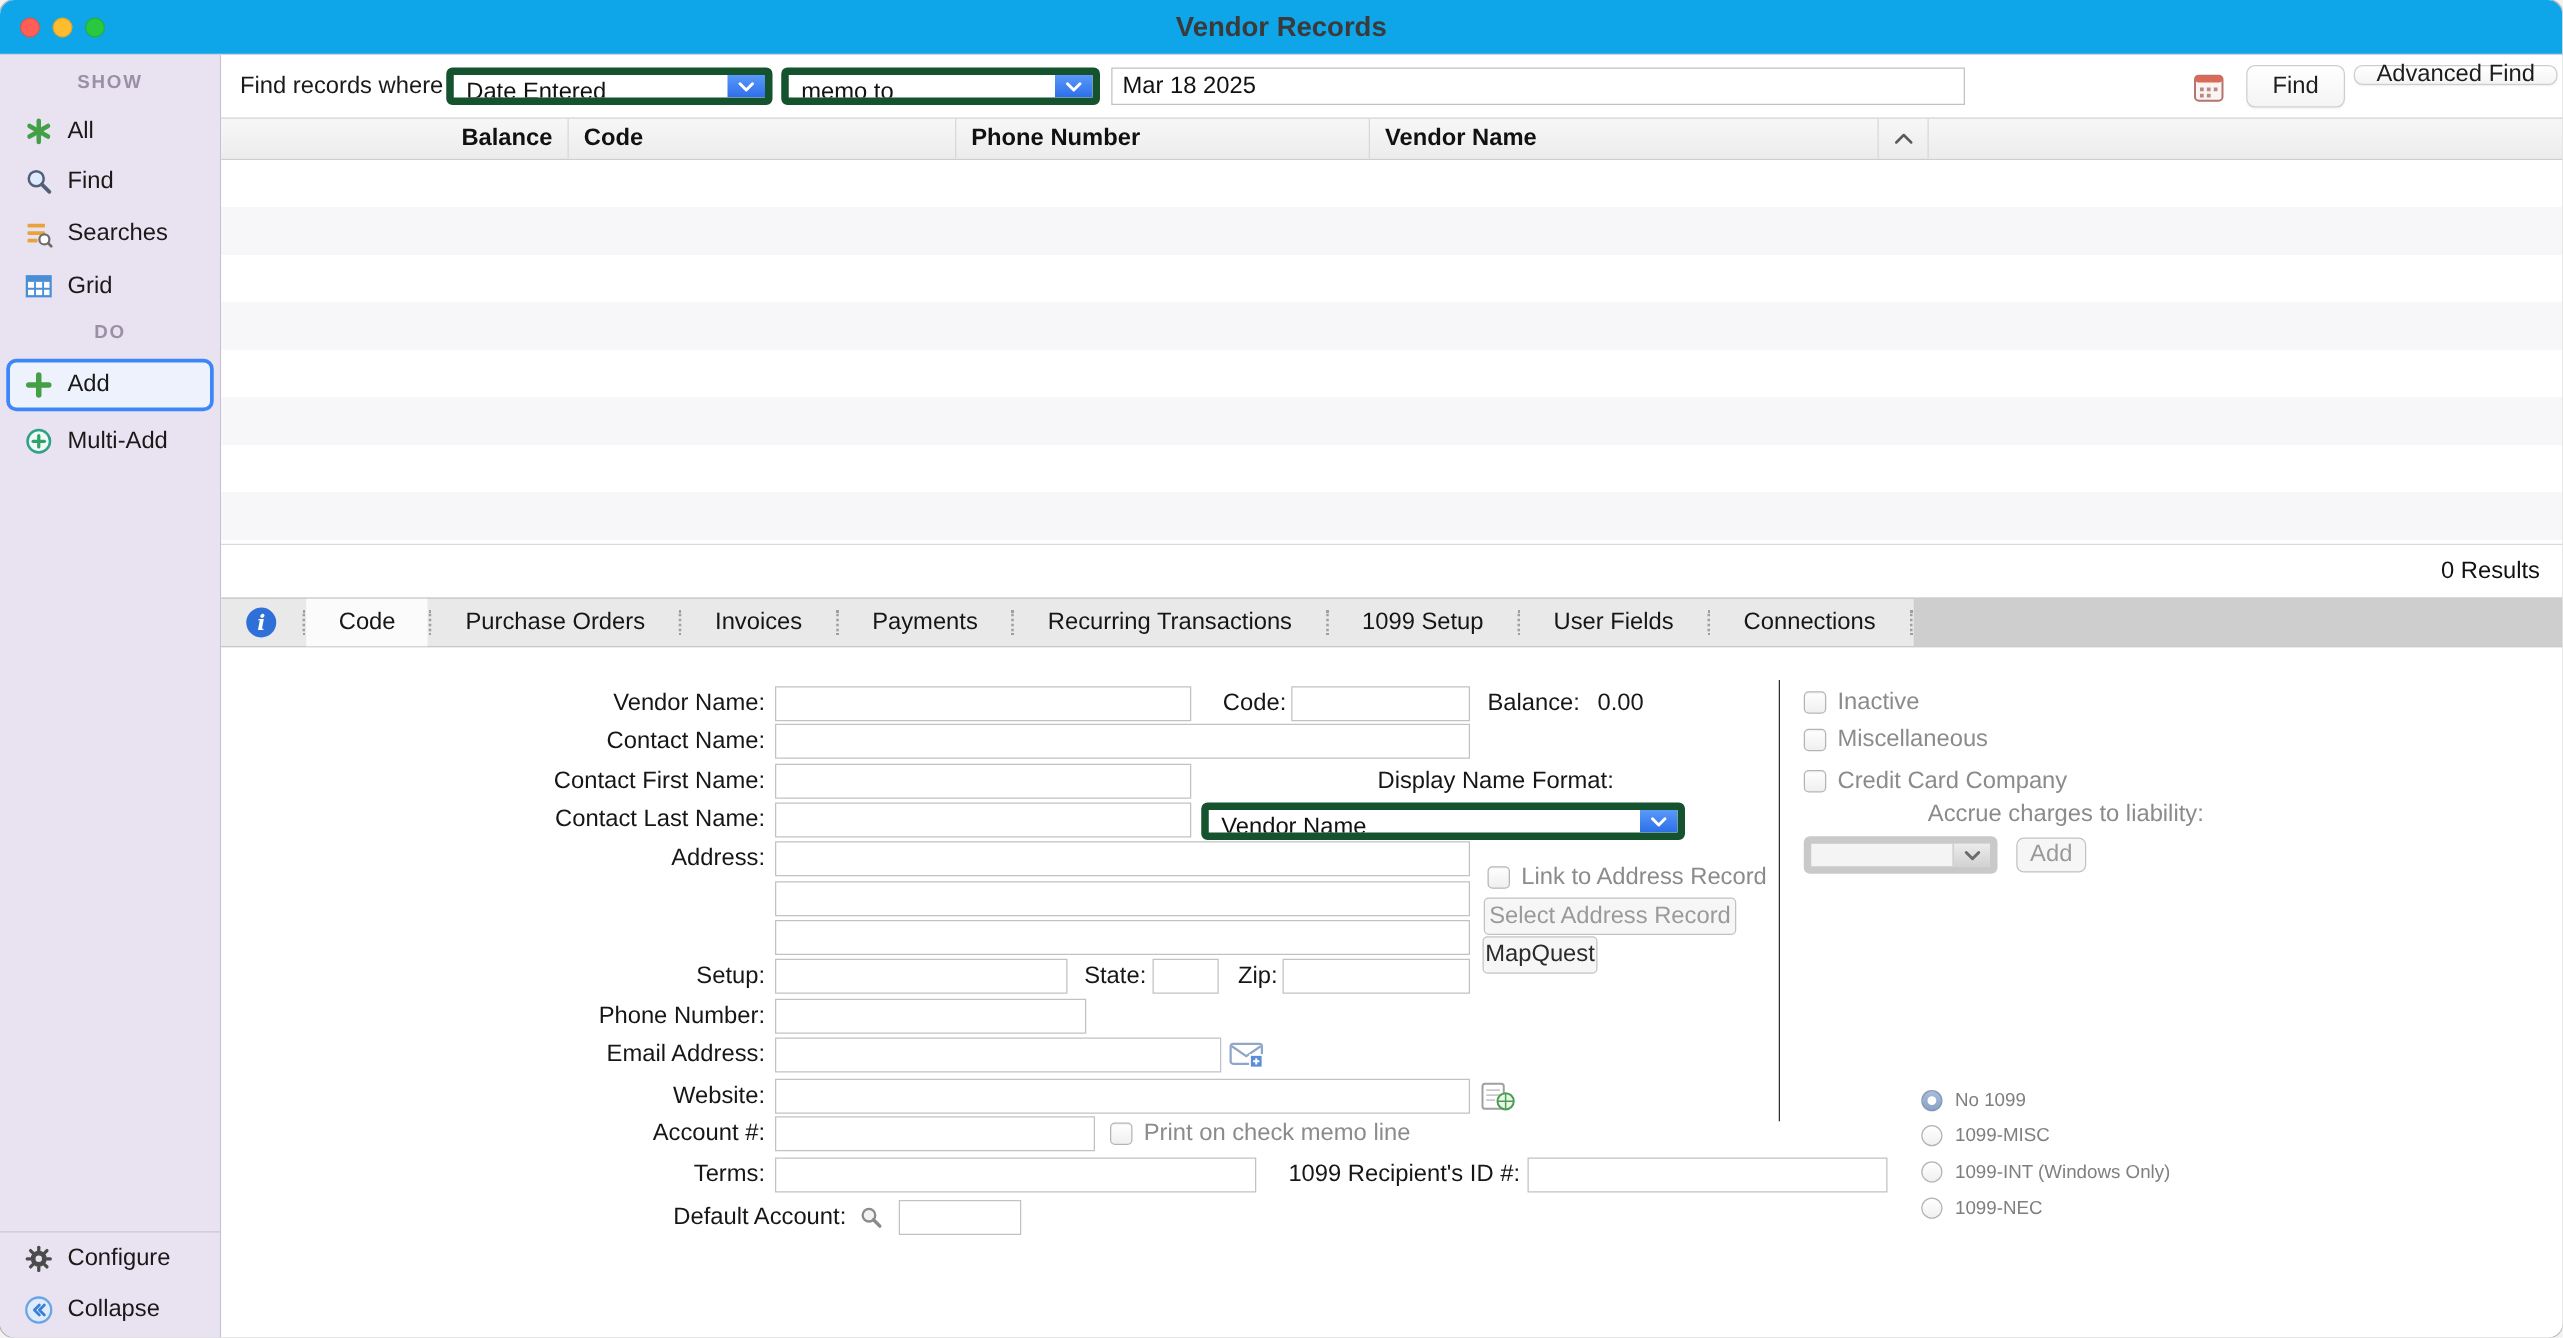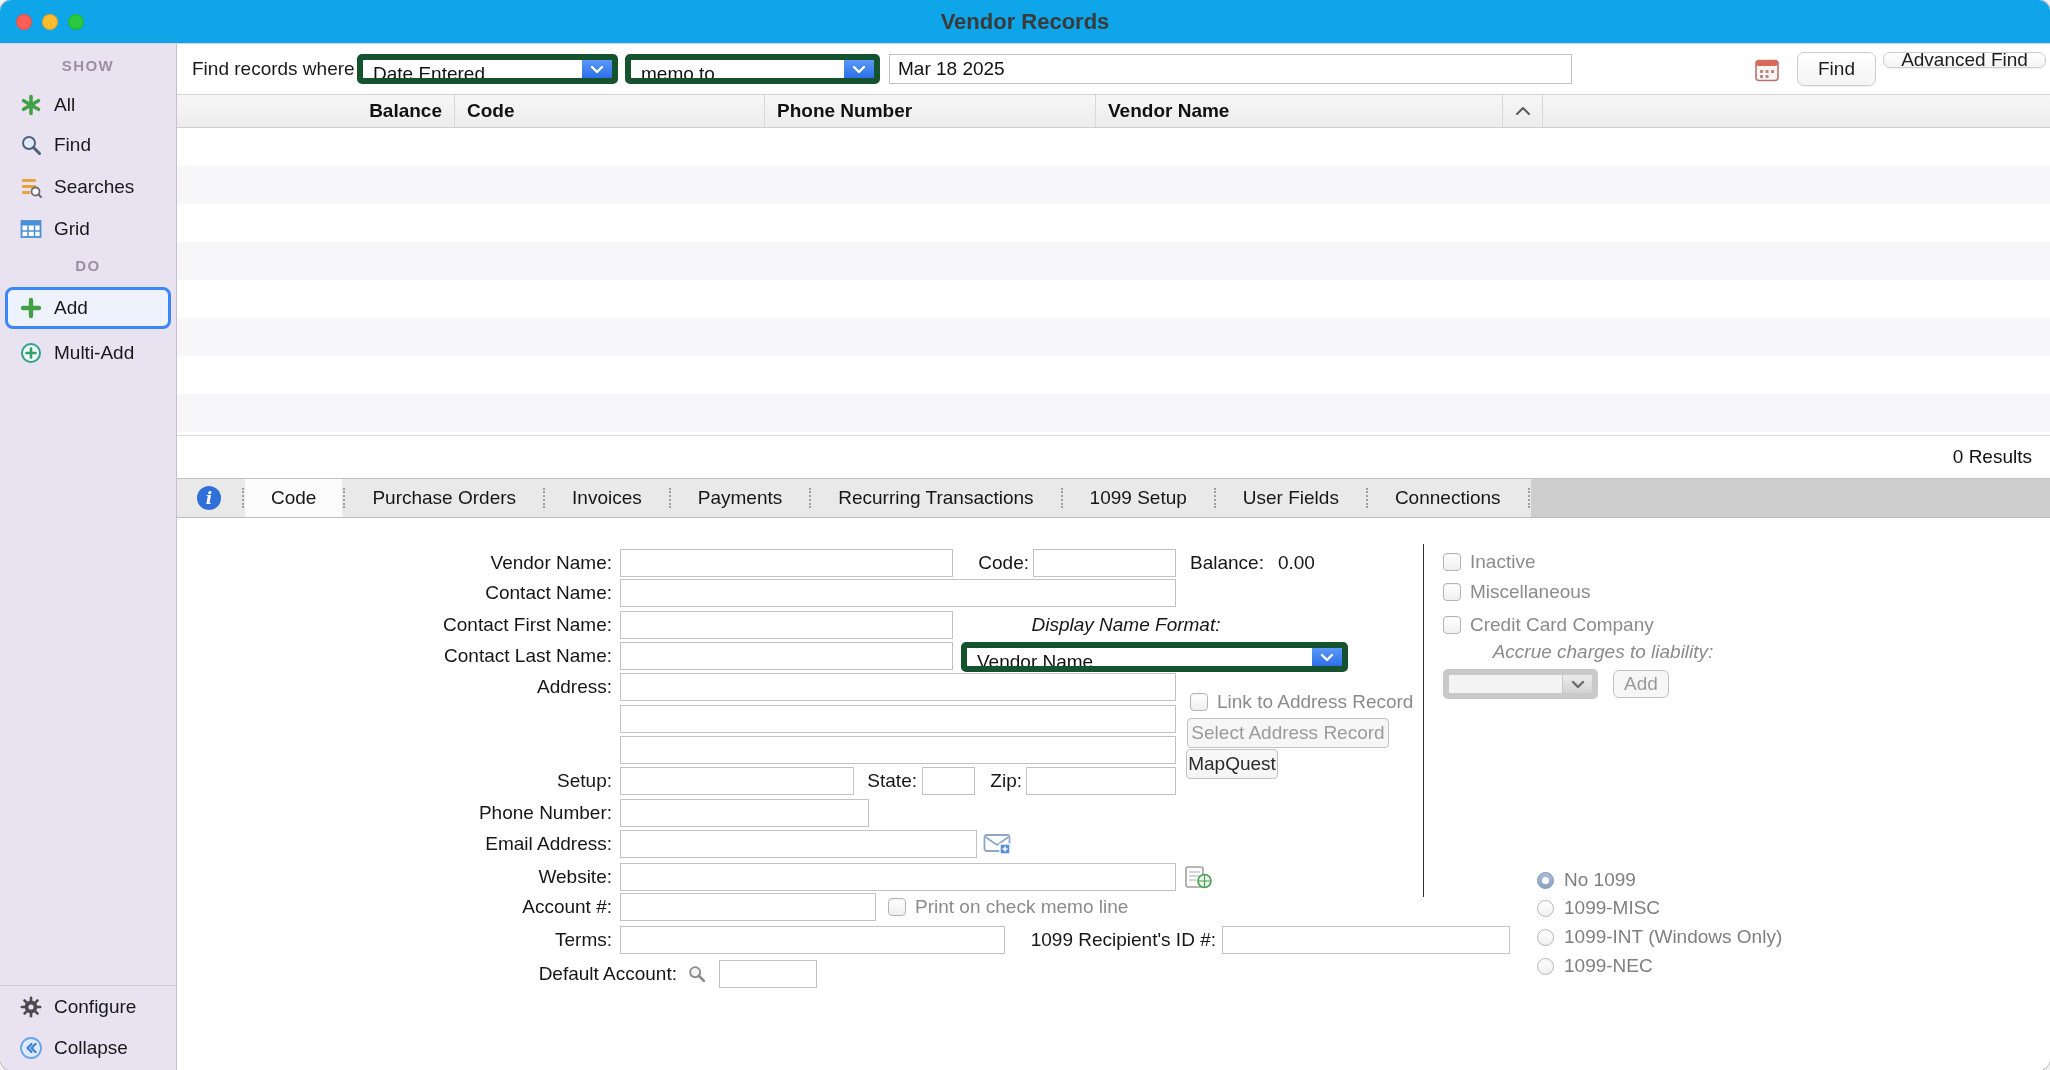--- a/index.html
+++ b/index.html
@@ -50,31 +50,31 @@
   .tabbar { position:absolute; left:0; top:434px; right:0; height:40px; display:flex; align-items:stretch; background:#e9e9e9; border-top:1px solid #c2c2c2; border-bottom:1px solid #bdbdbd; }
   .info-seg { width:64px; display:flex; align-items:center; justify-content:center; flex:0 0 auto; }
   .tab { font-size:19px; color:#161616; display:flex; align-items:center; padding:0 26px; white-space:nowrap; }
   .tab.selected { background:#fbfbfc; }
   .tabsep { width:0; border-left:2px dotted #9f9f9f; margin:9px 1px; }
   .tabfill { flex:1; background:#cecece; }
 
   
   .form { position:absolute; left:0; top:474px; right:0; bottom:0; background:#fff; }
   .flabel { position:absolute; font-size:19px; color:#161616; height:28px; line-height:28px; text-align:right; white-space:nowrap; width:300px; }
-  .flabel.leftalign { text-align:center;font-style:italic; }
+  .flabel.leftalign { text-align:right; }
   .ltext { font-size:19px; color:#161616; white-space:nowrap; }
   .grouprow { position:absolute; display:flex; align-items:center; gap:14px; height:28px; }
   .cbrow { position:absolute; display:flex; align-items:center; gap:9px; height:24px; }
   .cb { width:18px; height:18px; border:1px solid #b4b4b4; border-radius:4px; background:linear-gradient(#fff,#efefef); box-shadow:inset 0 1px 1px rgba(0,0,0,.05); flex:0 0 auto; }
   .cblabel { font-size:19px; color:#8b8b8b; white-space:nowrap; }
   .radiorow { position:absolute; display:flex; align-items:center; gap:10px; height:22px; }
   .radio { width:17px; height:17px; border-radius:50%; border:1px solid #b4b4b4; background:linear-gradient(#fff,#f0f0f0); position:relative; flex:0 0 auto; }
   .radio.on { background:linear-gradient(#a9bcd8,#8ca3c6); border-color:#8296b6; }
   .radio.on::after { content:""; position:absolute; left:4px; top:4px; width:7px; height:7px; background:#fff; border-radius:50%; }
-  .radiolabel { font-size:19px; color:#7f7f7f; white-space:nowrap; }
+  .radiolabel { font-size:15px; color:#7f7f7f; white-space:nowrap; }
   .vdivider { position:absolute; width:1px; background:#2e2e2e; }
   .graytext { color:#9a9a9a; }
   .darktext { color:#2b2b2b; }
 </style>
 </head>
 <body>
 
 <div class="window">
 
   <div class="titlebar">

